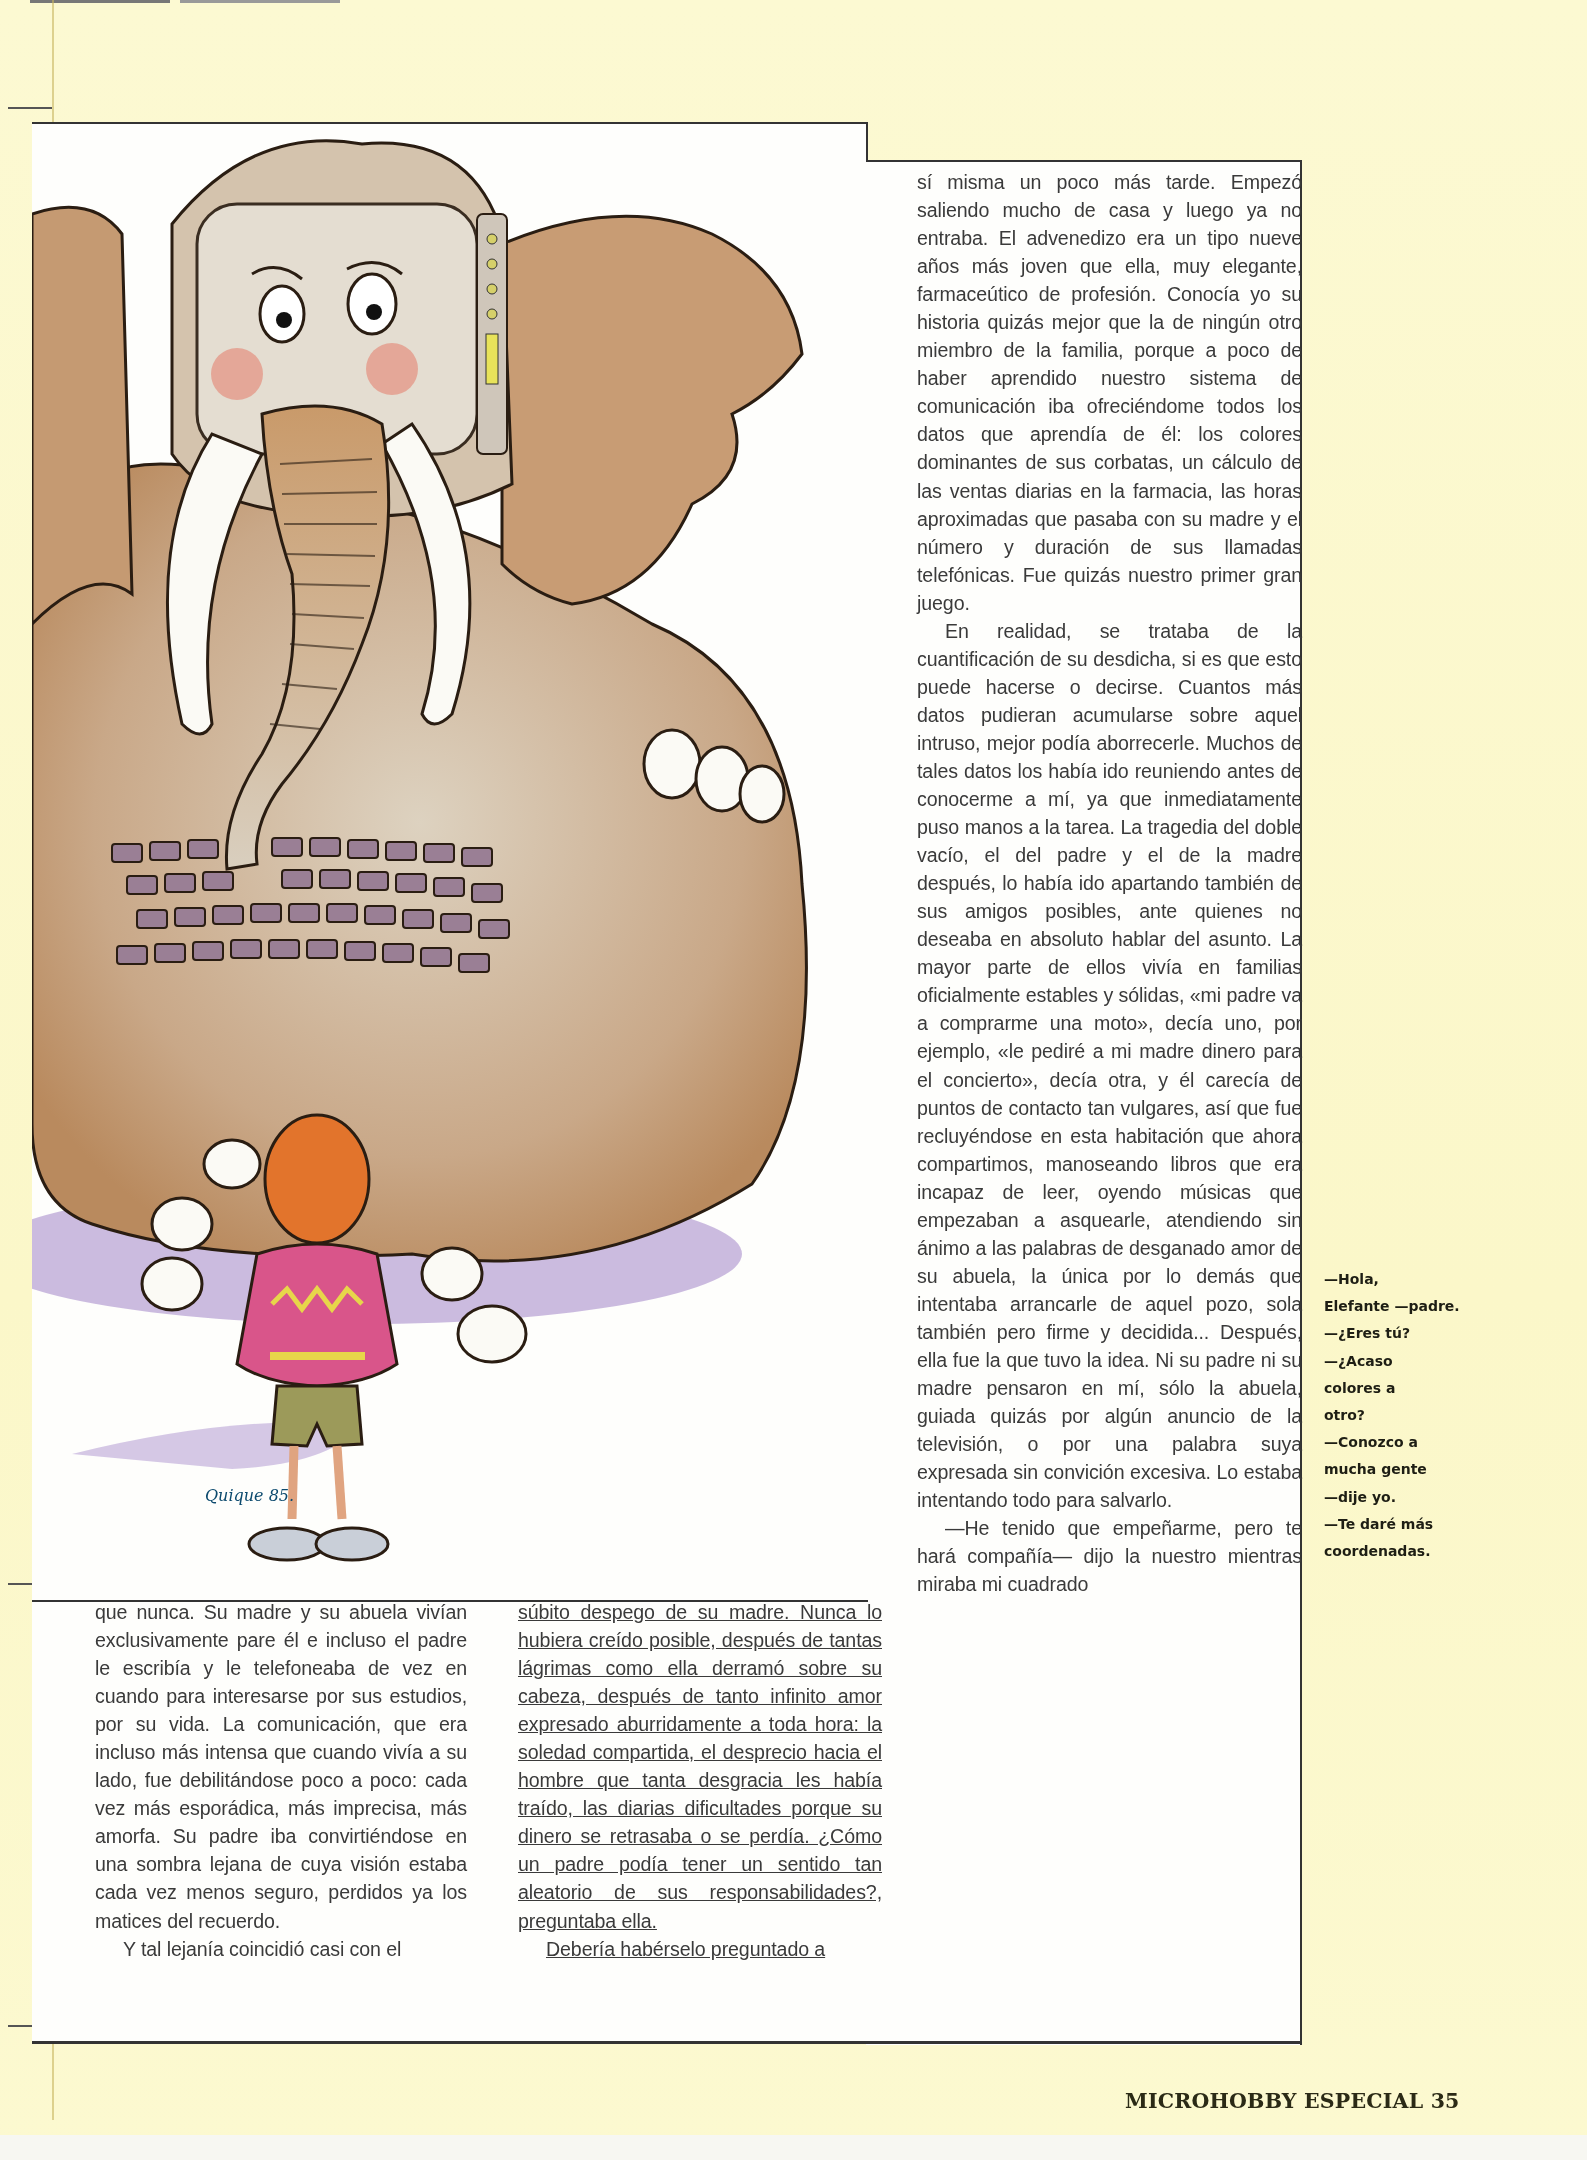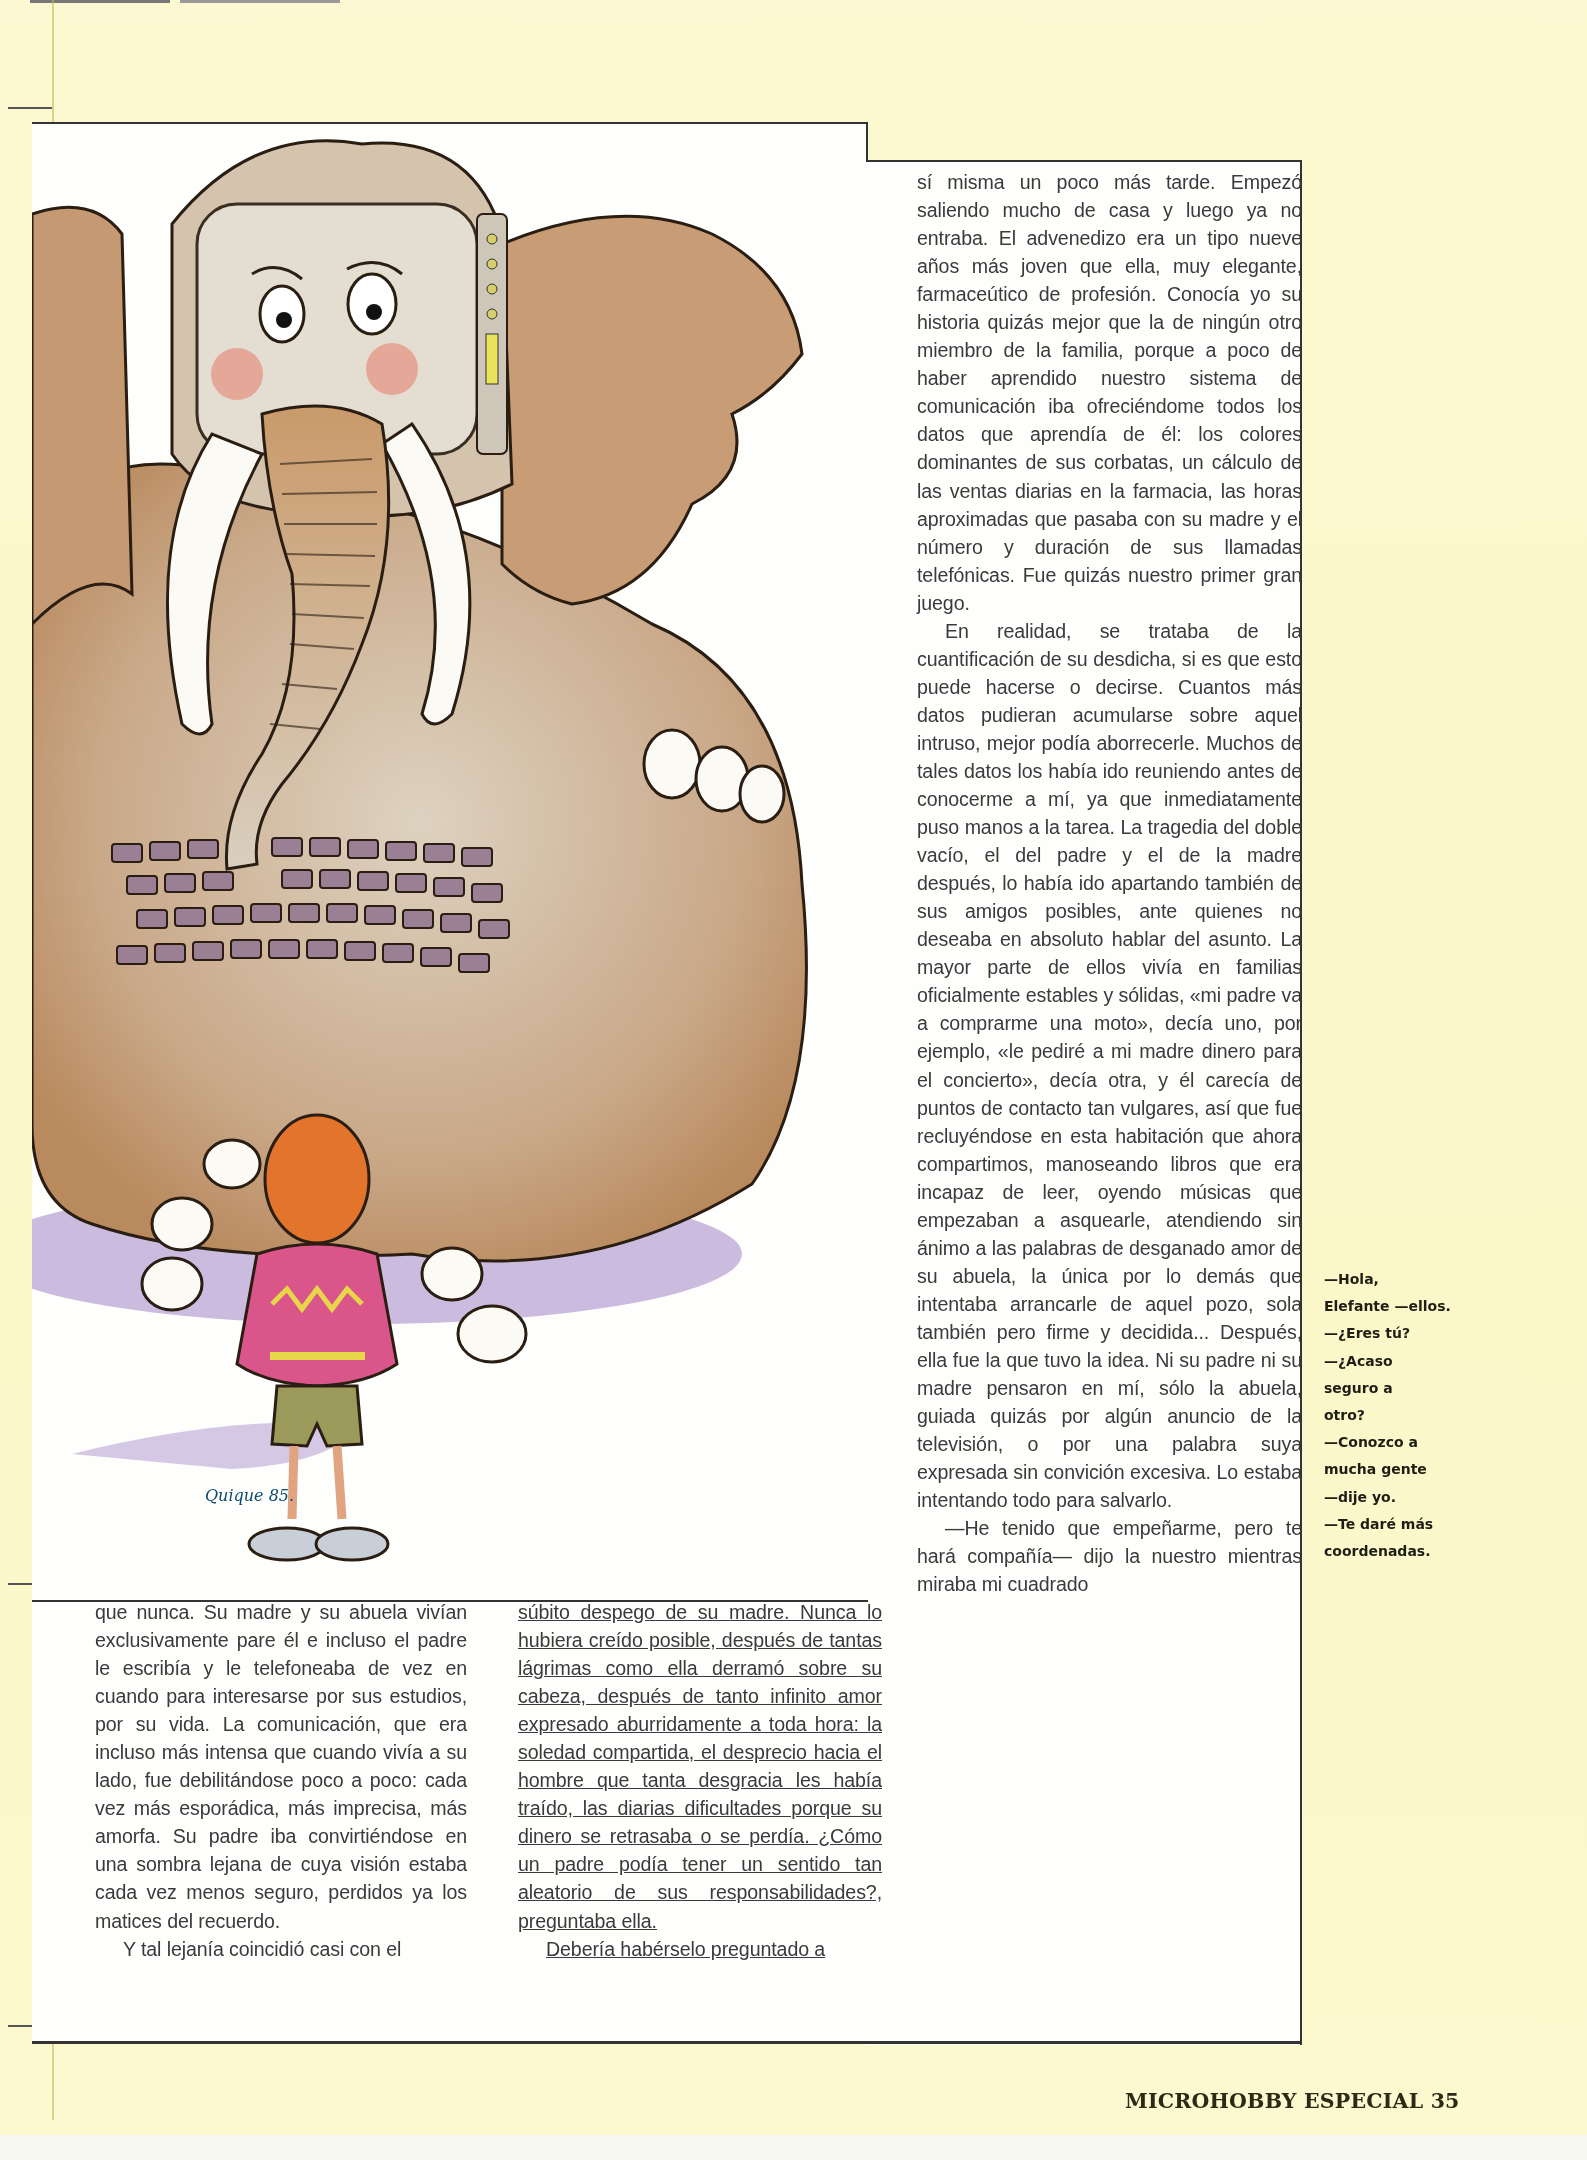--- a/index.html
+++ b/index.html
@@ -220,24 +220,24 @@
   <p class="indent">Y tal lejanía coincidió casi con el</p>
 </div>
 
 <div class="col col-b2">
   <p>súbito despego de su madre. Nunca lo hubiera creído posible, después de tantas lágrimas como ella derramó sobre su cabeza, después de tanto infinito amor expresado aburridamente a toda hora: la soledad compartida, el desprecio hacia el hombre que tanta desgracia les había traído, las diarias dificultades porque su dinero se retrasaba o se perdía. ¿Cómo un padre podía tener un sentido tan aleatorio de sus responsabilidades?, preguntaba ella.</p>
   <p class="indent">Debería habérselo preguntado a</p>
 </div>
 
 <div class="sidebar-quote">
   <div>—Hola,</div>
-  <div>Elefante —ellos.</div>
+  <div>Elefante —padre.</div>
   <div>—¿Eres tú?</div>
   <div>—¿Acaso</div>
-  <div>seguro a</div>
+  <div>colores a</div>
   <div>otro?</div>
   <div>—Conozco a</div>
   <div>mucha gente</div>
   <div>—dije yo.</div>
   <div>—Te daré más</div>
   <div>coordenadas.</div>
 </div>
 
 <div class="footer">
   <span>MICROHOBBY ESPECIAL</span>

